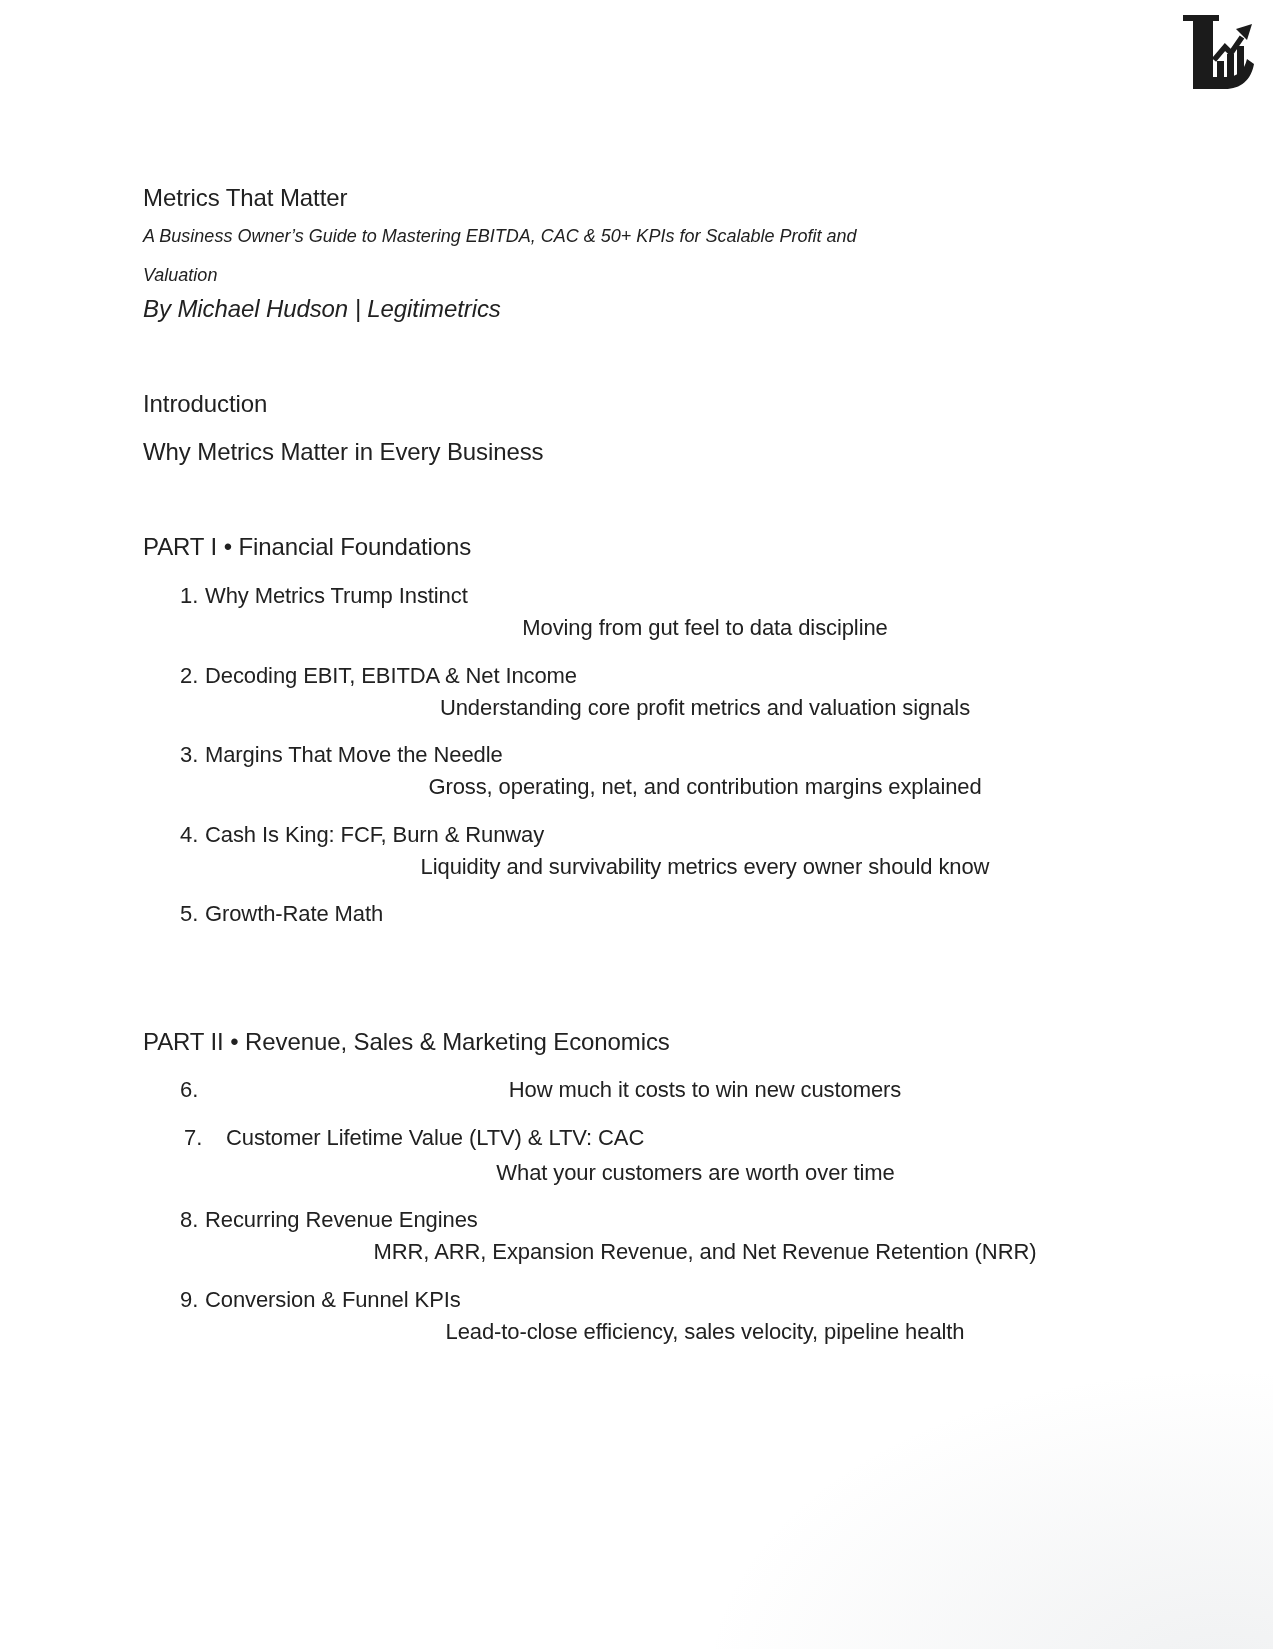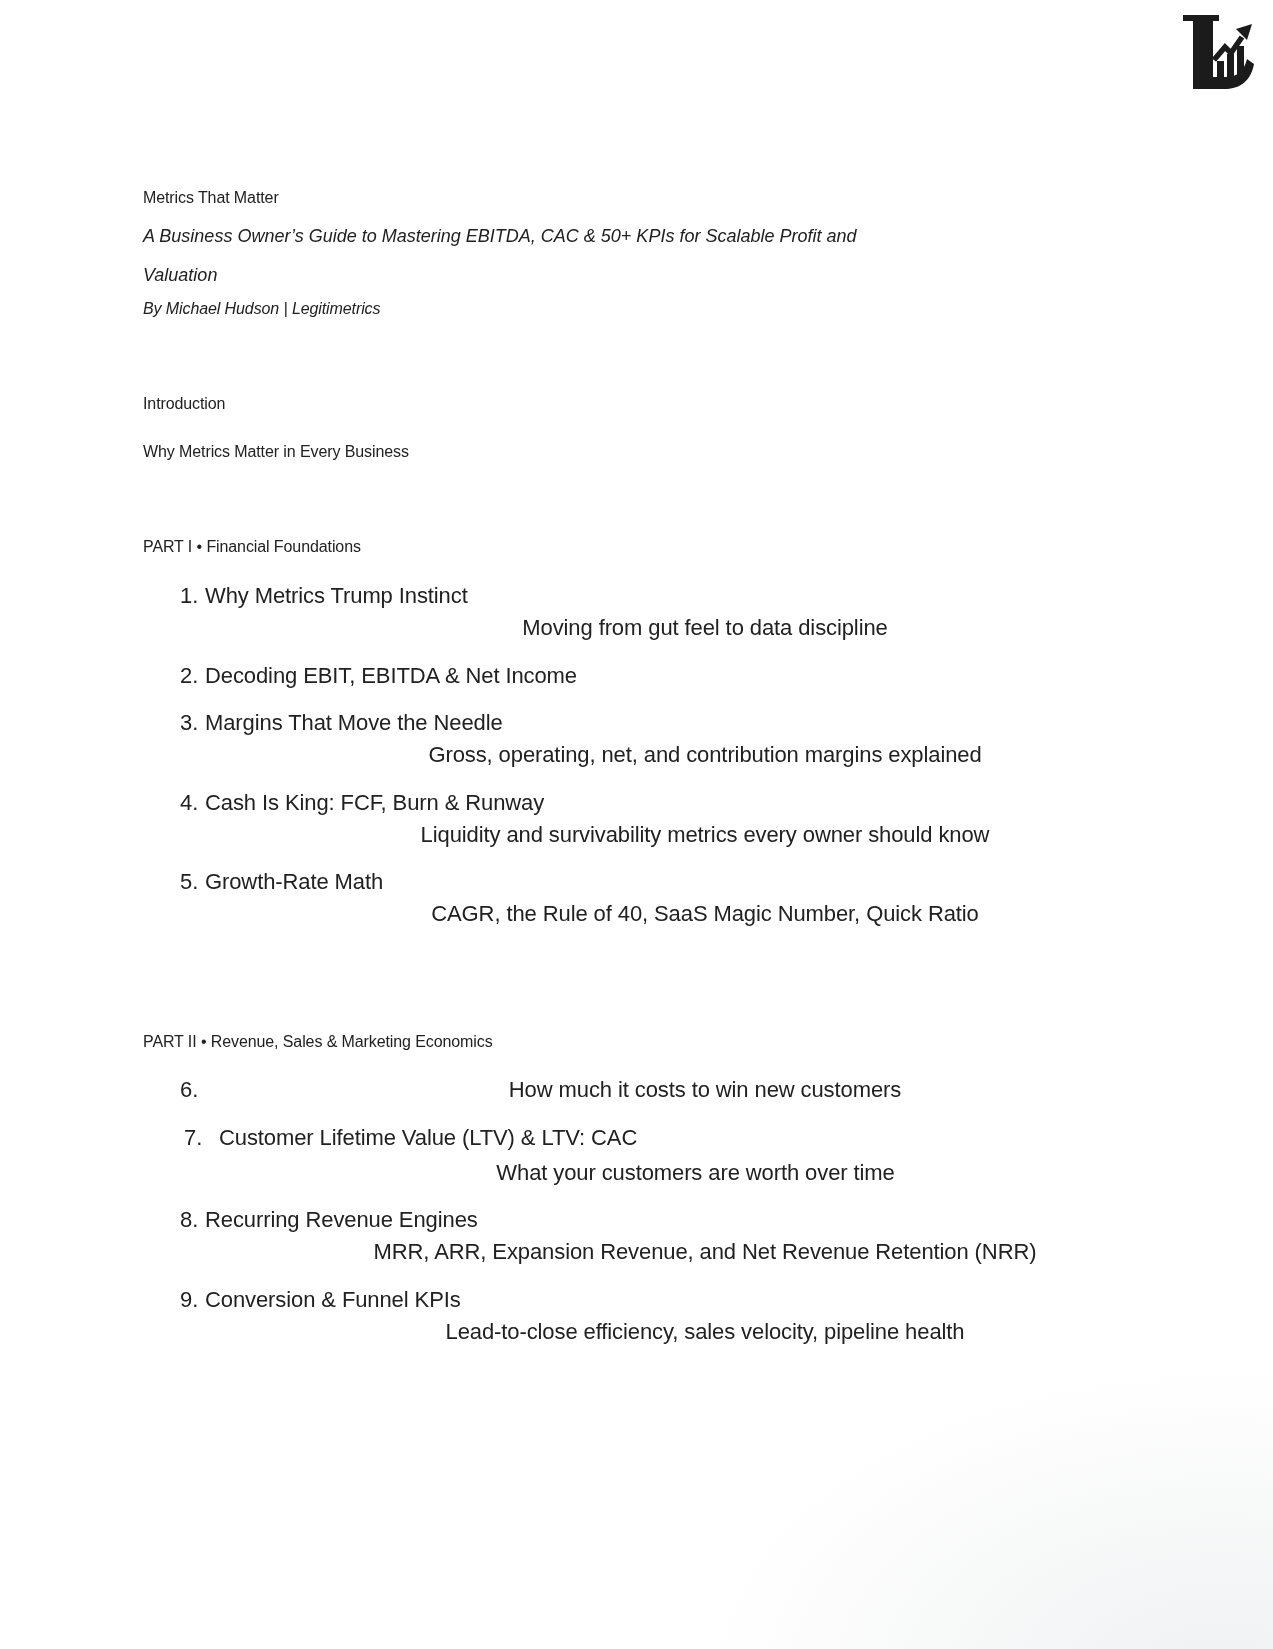--- a/index.html
+++ b/index.html
@@ -7,21 +7,21 @@
     position:relative;
     width:1273px;height:1649px;
     overflow:hidden;
     font-family:"Liberation Sans",sans-serif;
     color:#212121;
     background:
       radial-gradient(ellipse 760px 460px at 96% 102%, rgba(158,166,173,0.16), rgba(158,166,173,0) 68%),
       #ffffff;
   }
   .abs{position:absolute;left:143px;}
-  .txt{font-size:16px;line-height:32px;letter-spacing:-0.1px;white-space:nowrap;}
+  .txt{font-size:24px;line-height:32px;letter-spacing:-0.1px;white-space:nowrap;}
 
   .logo{position:absolute;left:1180px;top:13px;width:78px;height:84px;}
   .logo svg{display:block;width:100%;height:100%;}
 
   .title{top:182px;}
   .subtitle{top:217px;font-style:italic;font-size:18px;line-height:39px;width:980px;}
   .byline{top:293px;font-style:italic;}
 
   .intro-heading{top:388px;}
   .intro-sub{top:436px;}
@@ -39,21 +39,21 @@
     padding-left:62px;
     margin-bottom:15.5px;
     font-size:22px;line-height:32px;letter-spacing:-0.1px;
   }
   .toc-num{position:absolute;left:37px;top:0;}
   .toc-title{white-space:nowrap;}
   .toc-sub{margin-left:12px;white-space:nowrap;text-align:center;}
 
   
   .toc-item--alt .toc-num{left:41px;}
-  .toc-item--alt .toc-title{margin-left:14px;}
+  .toc-item--alt .toc-title{margin-left:21px;}
   .toc-item--alt .toc-sub{margin-left:-7px;margin-top:3px;}
 </style>
 </head>
 <body>
 
 <div class="page">
 
   <div class="logo">
     <svg viewBox="0 0 76 84" xmlns="http://www.w3.org/2000/svg">
       <g fill="#1b1b1b">
@@ -89,35 +89,35 @@
   <div class="abs txt intro-sub">Why Metrics Matter in Every Business</div>
   <div class="abs toc-list list1" id="list-0">
       <div class="toc-item">
     <span class="toc-num">1.</span>
     <div class="toc-title">Why Metrics Trump Instinct</div>
     <div class="toc-sub">Moving from gut feel to data discipline</div>
   </div>
       <div class="toc-item">
     <span class="toc-num">2.</span>
     <div class="toc-title">Decoding EBIT, EBITDA &amp; Net Income</div>
+    <div class="toc-sub">Understanding core profit metrics and valuation signals</div>
   </div>
       <div class="toc-item">
     <span class="toc-num">3.</span>
     <div class="toc-title">Margins That Move the Needle</div>
     <div class="toc-sub">Gross, operating, net, and contribution margins explained</div>
   </div>
       <div class="toc-item">
     <span class="toc-num">4.</span>
     <div class="toc-title">Cash Is King: FCF, Burn &amp; Runway</div>
     <div class="toc-sub">Liquidity and survivability metrics every owner should know</div>
   </div>
       <div class="toc-item">
     <span class="toc-num">5.</span>
     <div class="toc-title">Growth-Rate Math</div>
-    <div class="toc-sub">CAGR, the Rule of 40, SaaS Magic Number, Quick Ratio</div>
   </div>
     </div>
 
   <div class="abs txt part-heading part2">PART II • Revenue, Sales &amp; Marketing Economics</div>
   <div class="abs toc-list list2" id="list-1">
       <div class="toc-item">
     <span class="toc-num">6.</span>
     <div class="toc-sub">How much it costs to win new customers</div>
   </div>
       <div class="toc-item toc-item--alt">

